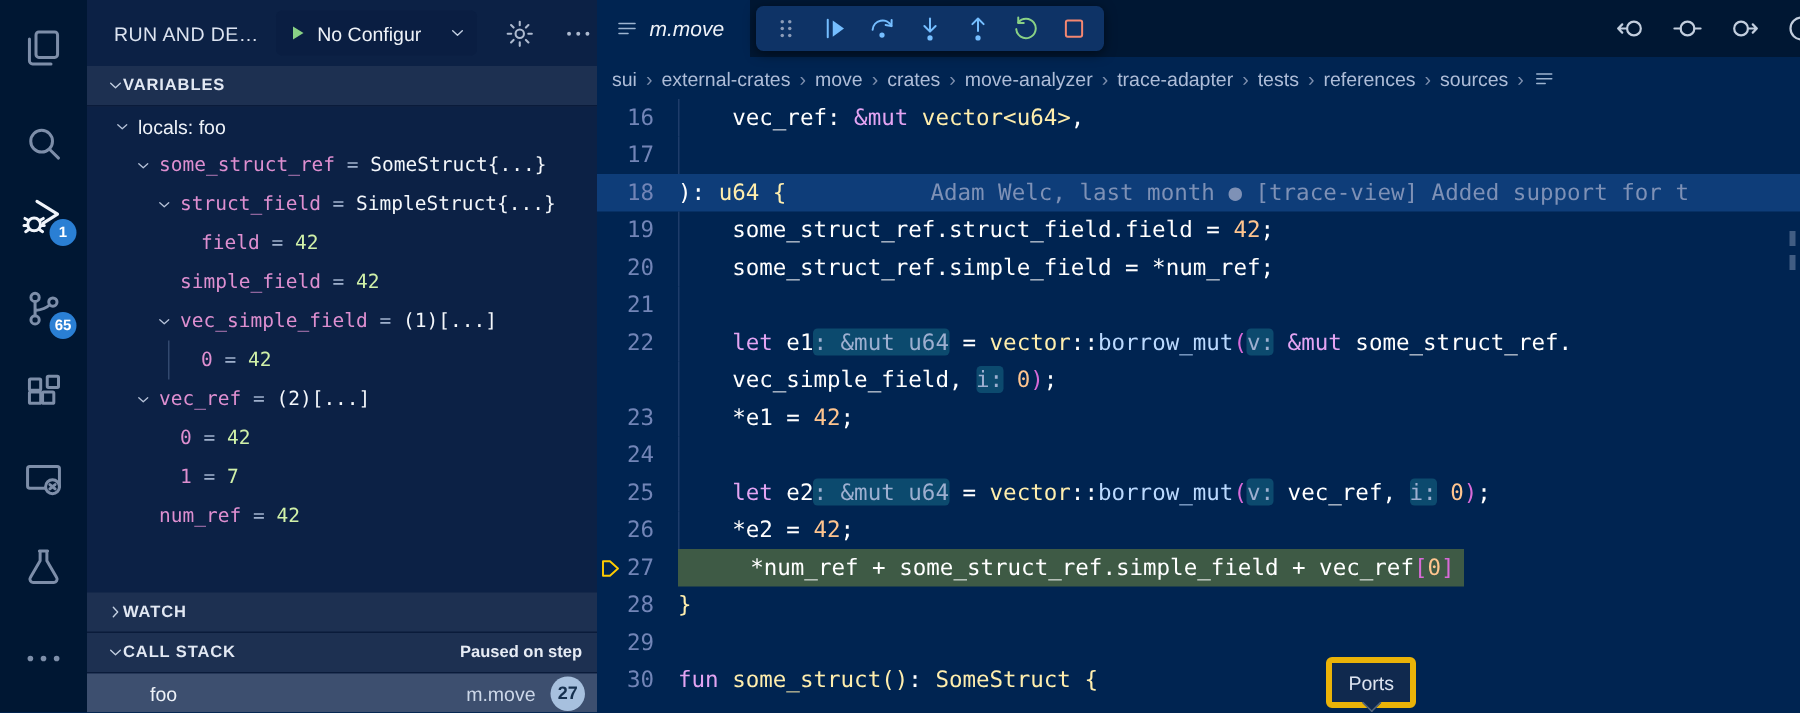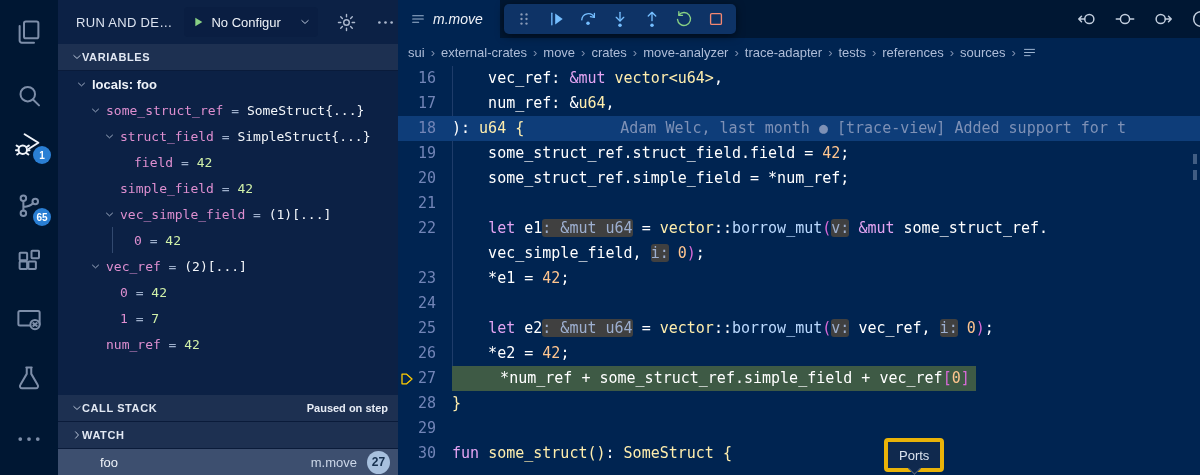--- a/index.html
+++ b/index.html
@@ -26,21 +26,21 @@
   .side-gear,.side-more{margin-left:18px;color:#aebacf;cursor:pointer;}
   .side-gear .ic,.side-more .ic{width:21px;height:21px;}
   .sect-head{height:26px;background:#1d3051;display:flex;align-items:center;border-bottom:1px solid #0a1b3a;cursor:pointer;}
   .sect-head .ic{width:14px;height:14px;margin-left:6px;color:#c2cee0;flex:none;}
   .sect-label{margin-left:4px;font-size:11px;font-weight:bold;letter-spacing:.6px;color:#e2e8f3;}
   .sect-status{margin-left:auto;margin-right:10px;font-size:11px;font-weight:bold;color:#e7ecf5;}
   .vars{position:relative;height:324px;font-family:"DejaVu Sans Mono","Liberation Mono",monospace;font-size:13px;}
   .vrow{position:relative;height:26px;display:flex;align-items:center;white-space:pre;cursor:pointer;}
   .vrow .tchev{position:absolute;top:7px;width:12px;height:12px;color:#b6c2d8;}
   .vname{color:#de8fd0;}
-  .vname.scope{color:#eef2f8;font-weight:bold;font-family:"Liberation Sans",sans-serif;}
+  .vname.scope{color:#eef2f8;font-weight:normal;font-family:"Liberation Sans",sans-serif;}
   .veq{color:#9fb0cc;}
   .vval-plain{color:#f4f7fb;}
   .vval-num{color:#d1f1a9;}
   .vguide{position:absolute;top:0;bottom:0;width:1px;background:#32496f;}
   .stack-row{height:26px;background:#3d4f6f;display:flex;align-items:center;cursor:pointer;}
   .frame-fn{margin-left:42px;color:#eef2f8;font-size:13px;}
   .frame-file{margin-left:auto;color:#ccd7e8;font-size:13px;}
   .frame-badge{margin:0 8px 0 10px;min-width:23px;height:23px;border-radius:12px;background:#a7c0de;
                color:#16304f;font-size:12px;font-weight:bold;display:flex;align-items:center;justify-content:center;}
   
@@ -71,21 +71,21 @@
           stroke-linejoin:round;}
   .iguide{position:absolute;left:54px;top:0;bottom:0;width:1px;background:#1e3c6a;}
   .c{position:relative;}
   .c.stepbg{background:#3e5a45;padding-right:6px;padding-left:12px;}
   .t-fg{color:#ffffff;}
   .t-kw{color:#e3a4f2;}
   .t-ty{color:#ffeead;}
   .t-fn{color:#bbdaff;}
   .t-num{color:#ffc58f;}
   .t-br{color:#d86ad8;}
-  .t-in{color:#9dafd0;background:#404040;border-radius:3px;}
+  .t-in{color:#9dafd0;background:#0c4a6e;border-radius:3px;}
   .t-bl{color:#7e91b6;margin-left:96px;}
   .ruler-mark{position:absolute;right:3px;width:4px;height:10px;background:rgba(185,200,225,.35);}
   .tooltip{position:absolute;left:486px;top:438px;height:26px;padding:0 11px;background:#10294e;
            border:4px solid #eab308;border-radius:4px;display:flex;align-items:center;font-family:"Liberation Sans",sans-serif;
            font-size:13px;color:#dde4f0;z-index:10;}
   .tooltip::after{content:"";position:absolute;left:22px;bottom:-5px;width:8px;height:8px;background:#10294e;
                   border-right:1px solid #55677f;border-bottom:1px solid #55677f;transform:rotate(45deg);}
   .ic{display:block;fill:none;stroke:currentColor;stroke-width:1.6;stroke-linecap:round;stroke-linejoin:round;}
 </style>
 </head>
@@ -216,34 +216,34 @@
               <path d="M6.5 9.5l5.5 5 5.5-5"></path>
             </svg></span><span class="vname" style="margin-left:48px">vec_ref</span><span class="veq"> = </span><span class="vval-plain">(2)[...]</span></div>
         <div class="vrow"><span class="vname" style="margin-left:62px">0</span><span class="veq"> = </span><span class="vval-num">42</span></div>
         <div class="vrow"><span class="vname" style="margin-left:62px">1</span><span class="veq"> = </span><span class="vval-num">7</span></div>
         <div class="vrow"><span class="vname" style="margin-left:48px">num_ref</span><span class="veq"> = </span><span class="vval-num">42</span></div>
       </div>
 
     <div class="sect-head">
       <span class="ic" style="width:14px;height:14px;margin-left:6px;color:#c2cee0">
           <svg class="ic" style="width:14px;height:14px" viewBox="0 0 24 24">
-            <path d="M6.5 9.5l5.5 5 5.5-5"></path>
-          </svg>
-        </span>
-      <span class="sect-label">CALL STACK</span>
-      <span class="sect-status">Paused on step</span>
+            <path d="M9.5 6.5l5 5.5-5 5.5"></path>
+          </svg>
+        </span>
+      <span class="sect-label">WATCH</span>
     </div>
 
     <div class="sect-head">
       <span class="ic" style="width:14px;height:14px;margin-left:6px;color:#c2cee0">
           <svg class="ic" style="width:14px;height:14px" viewBox="0 0 24 24">
-            <path d="M9.5 6.5l5 5.5-5 5.5"></path>
-          </svg>
-        </span>
-      <span class="sect-label">WATCH</span>
+            <path d="M6.5 9.5l5.5 5 5.5-5"></path>
+          </svg>
+        </span>
+      <span class="sect-label">CALL STACK</span>
+      <span class="sect-status">Paused on step</span>
     </div>
 
     <div class="stack-row">
       <span class="frame-fn">foo</span>
       <span class="frame-file">m.move</span>
       <span class="frame-badge">27</span>
     </div>
   </div>
 
   <div class="editor">
@@ -359,21 +359,21 @@
           <svg class="ic" style="width:15px;height:15px" viewBox="0 0 24 24">
             <path d="M4 7h16M4 12h16M4 17h9"></path>
           </svg>
         </span>
       </div>
 
     <div class="code">
       <div class="ruler-mark" style="top:88px"></div>
       <div class="ruler-mark" style="top:104px"></div>
     <div class="cl"><span class="g"><span class="ln">16</span></span><span class="iguide"></span><span class="c"><span class="t-fg">    vec_ref: </span><span class="t-kw">&amp;mut </span><span class="t-ty">vector&lt;u64&gt;</span><span class="t-fg">,</span></span></div>
-        <div class="cl"><span class="g"><span class="ln">17</span></span><span class="iguide"></span><span class="c"><span class="t-fg">    num_ref: &amp;</span><span class="t-ty">u64</span><span class="t-fg">,</span></span></div>
+        <div class="cl"><span class="g"><span class="ln">17</span></span><span class="iguide"></span></div>
         <div class="cl focus"><span class="g"><span class="ln">18</span></span><span class="c"><span class="t-fg">): </span><span class="t-ty">u64</span><span class="t-fg"> </span><span class="t-ty">{</span><span class="t-bl">Adam Welc, last month ● [trace-view] Added support for t</span></span></div>
         <div class="cl"><span class="g"><span class="ln">19</span></span><span class="iguide"></span><span class="c"><span class="t-fg">    some_struct_ref.struct_field.field = </span><span class="t-num">42</span><span class="t-fg">;</span></span></div>
         <div class="cl"><span class="g"><span class="ln">20</span></span><span class="iguide"></span><span class="c"><span class="t-fg">    some_struct_ref.simple_field = *num_ref;</span></span></div>
         <div class="cl"><span class="g"><span class="ln">21</span></span><span class="iguide"></span><span class="c"></span></div>
         <div class="cl"><span class="g"><span class="ln">22</span></span><span class="iguide"></span><span class="c"><span class="t-fg">    </span><span class="t-kw">let</span><span class="t-fg"> e1</span><span class="t-in">: &amp;mut u64</span><span class="t-fg"> = </span><span class="t-ty">vector</span><span class="t-fg">::</span><span class="t-fn">borrow_mut</span><span class="t-br">(</span><span class="t-in">v:</span><span class="t-fg"> </span><span class="t-kw">&amp;mut</span><span class="t-fg"> some_struct_ref.</span></span></div>
         <div class="cl"><span class="g"><span class="ln"></span></span><span class="iguide"></span><span class="c"><span class="t-fg">    vec_simple_field, </span><span class="t-in">i:</span><span class="t-fg"> </span><span class="t-num">0</span><span class="t-br">)</span><span class="t-fg">;</span></span></div>
         <div class="cl"><span class="g"><span class="ln">23</span></span><span class="iguide"></span><span class="c"><span class="t-fg">    *e1 = </span><span class="t-num">42</span><span class="t-fg">;</span></span></div>
         <div class="cl"><span class="g"><span class="ln">24</span></span><span class="iguide"></span><span class="c"></span></div>
         <div class="cl"><span class="g"><span class="ln">25</span></span><span class="iguide"></span><span class="c"><span class="t-fg">    </span><span class="t-kw">let</span><span class="t-fg"> e2</span><span class="t-in">: &amp;mut u64</span><span class="t-fg"> = </span><span class="t-ty">vector</span><span class="t-fg">::</span><span class="t-fn">borrow_mut</span><span class="t-br">(</span><span class="t-in">v:</span><span class="t-fg"> vec_ref, </span><span class="t-in">i:</span><span class="t-fg"> </span><span class="t-num">0</span><span class="t-br">)</span><span class="t-fg">;</span></span></div>
         <div class="cl"><span class="g"><span class="ln">26</span></span><span class="iguide"></span><span class="c"><span class="t-fg">    *e2 = </span><span class="t-num">42</span><span class="t-fg">;</span></span></div>

